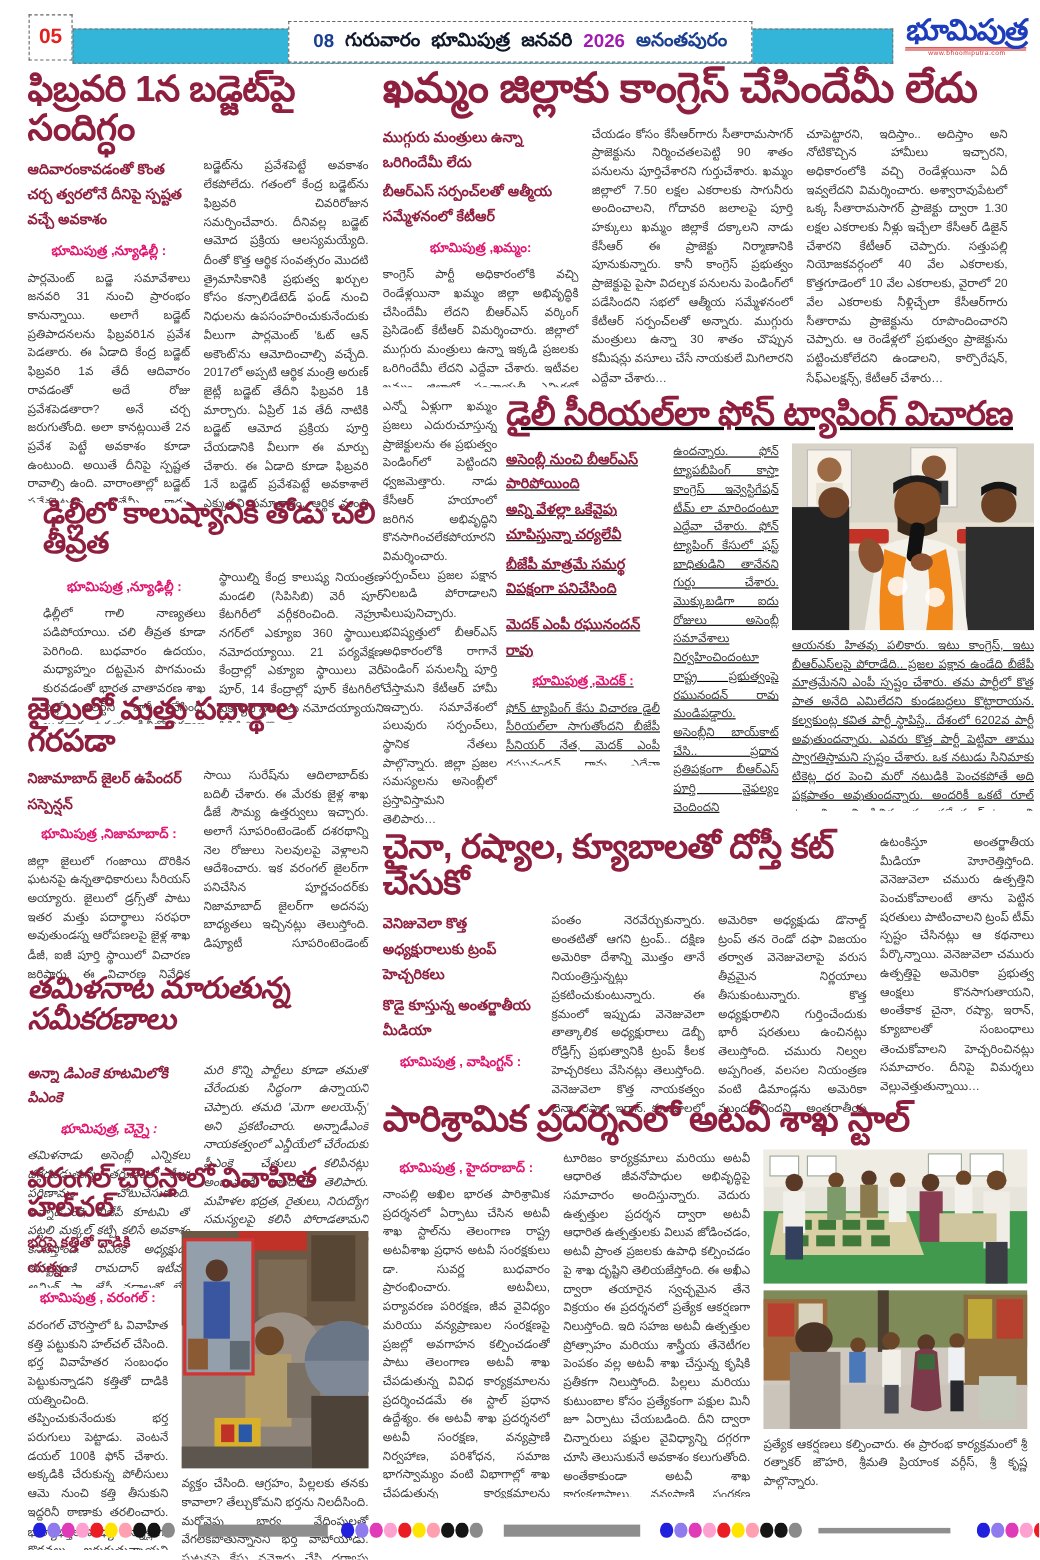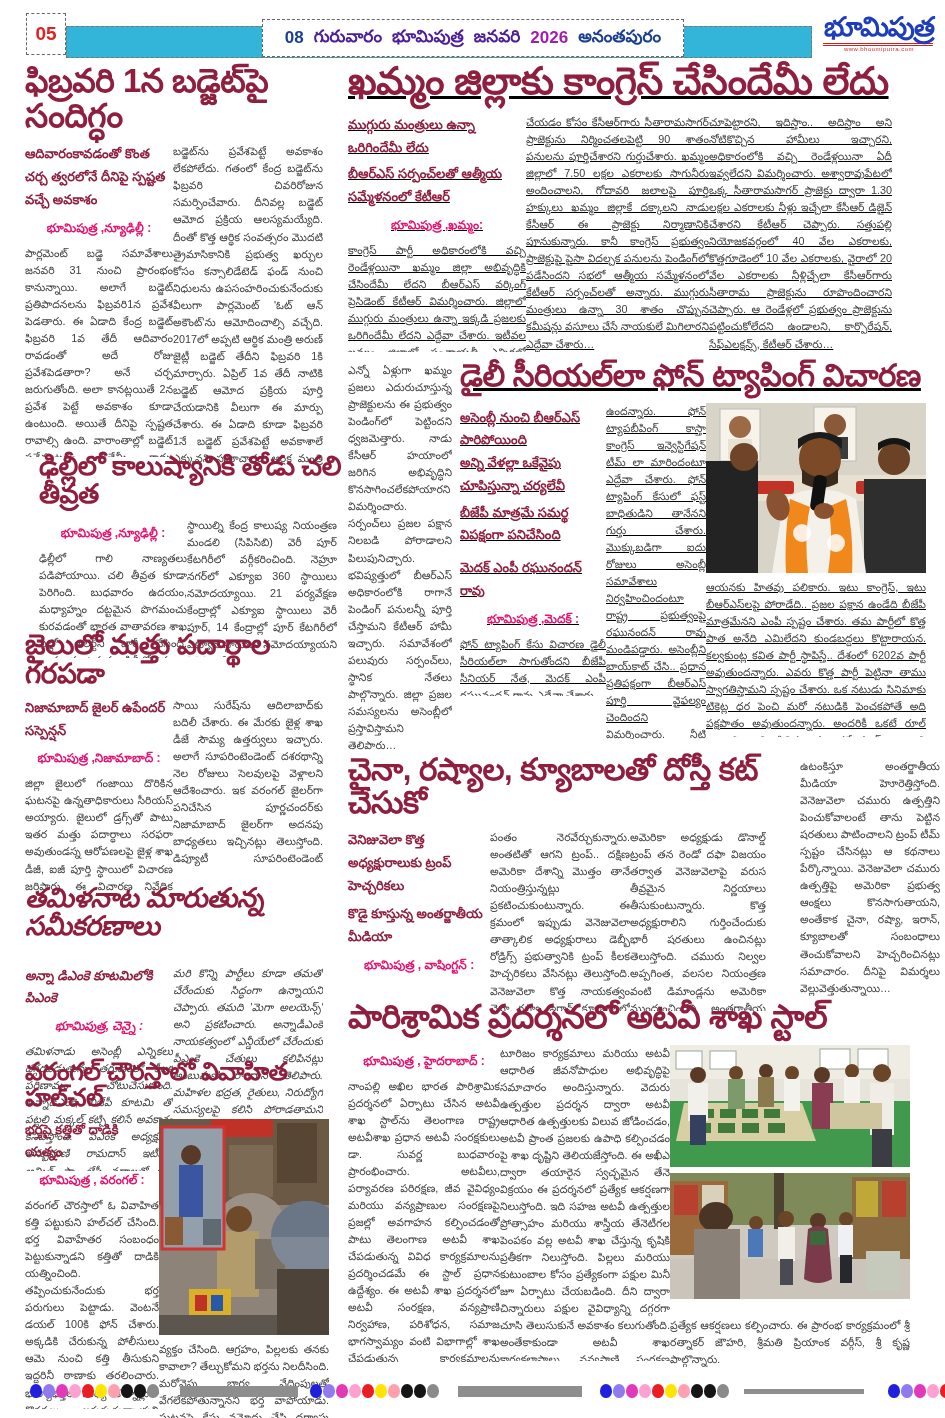--- a/index.html
+++ b/index.html
@@ -4,31 +4,31 @@
 <style>
   html,body{margin:0;padding:0;background:#fff;}
   .page{position:relative;width:945px;height:1418px;background:#ffffff;overflow:hidden;
         font-family:"Liberation Sans",sans-serif;}
   
   .pagenum-box{position:absolute;left:26px;top:13px;width:38px;height:40px;border:1px dashed #666;
         display:flex;align-items:center;justify-content:center;font-size:19px;font-weight:bold;color:#e22020;}
   .head-bar{position:absolute;left:66px;top:26px;width:744px;height:30px;background:#32b5d8;border:1px dashed #777;}
   .date-box{position:absolute;left:262px;top:19px;width:420px;height:36px;background:#ffffff;border:1px dashed #666;
         display:flex;align-items:center;justify-content:center;gap:10px;font-size:17px;font-weight:bold;}
-  .d-navy{color:#1b3f8f;} .d-red{color:#4c1d95;} .d-maroon{color:#a21caf;}
+  .d-navy{color:#1b3f8f;} .d-red{color:#0f172a;} .d-maroon{color:#a21caf;}
   .logo{position:absolute;left:815px;top:12px;width:128px;text-align:center;}
   .logo-main{font-size:27px;font-weight:bold;color:#1d3dbb;letter-spacing:-1px;
         border-bottom:3px double #d02020;display:inline-block;line-height:1.15;transform:skewX(-4deg);}
   .logo-sub{font-size:6px;color:#d03030;letter-spacing:.5px;}
   
   .hl{color:#8f1f3e;font-weight:bold;line-height:1.05;letter-spacing:-.5px;}
   .subhead{color:#8f1f3e;font-weight:bold;font-size:13px;line-height:1.75;}
   .byline{color:#e31570;font-weight:bold;font-size:12px;text-align:center;margin:9px 0 7px 0;}
   .bodytxt{font-size:10.8px;line-height:1.58;color:#3d3d3d;text-align:justify;overflow:hidden;}
-  .row{display:flex;}
+  .row{display:flex;gap:12px;}
   .abs{position:absolute;}
   .photo{display:block;}
   
   .dotgroup{position:absolute;top:1384px;height:15px;white-space:nowrap;overflow:hidden;}
   .dot{display:inline-block;width:12px;height:14px;border-radius:50% 50% 46% 46%;margin-right:1px;vertical-align:top;}
   .regbar{position:absolute;background:#8e8e8e;}
 </style>
 </head>
 <body>
 
@@ -54,21 +54,21 @@
     <div class="row" style="margin-top:10px;">
       <div style="width:148px;">
         <div class="subhead">ఆదివారంకావడంతో కొంత చర్చ త్వరలోనే దీనిపై స్పష్టత వచ్చే అవకాశం</div>
         <div class="byline">భూమిపుత్ర ,న్యూఢిల్లీ :</div>
         <div class="bodytxt" style="height:212px;">పార్లమెంట్ బడ్జె సమావేశాలు జనవరి 31 నుంచి ప్రారంభం కానున్నాయి. అలాగే బడ్జెట్ ప్రతిపాదనలను ఫిబ్రవరి1న ప్రవేశ పెడతారు. ఈ ఏడాది కేంద్ర బడ్జెట్ ఫిబ్రవరి 1వ తేదీ ఆదివారం రావడంతో అదే రోజు ప్రవేశపెడతారా? అనే చర్చ జరుగుతోంది. అలా కానట్లయితే 2న ప్రవేశ పెట్టే అవకాశం కూడా ఉంటుంది. అయితే దీనిపై స్పష్టత రావాల్సి ఉంది. వారాంతాల్లో బడ్జెట్ ప్రవేశపెట్టడం కొత్తేమీ కాదు. తొలిసారిగా 2016లో అప్పటి ఆర్థిక మంత్రి అరుణ్ జైట్లీ వార్షిక బడ్జెట్‌ను ఆదివారమే ప్రవేశపెట్టారు. ఆ తరువాత 2025లోనూబడ్జెట్‌ను నిర్మలా సీతారామన్ శనివారం ప్రవేశపెట్టారు. 2020లో కరోనా సమయంలోనూ, అంతకు ముందు 2012 మే 13న ఆదివారం పార్లమెంట్ సమావేశం జరిగింది. ఈ లెక్కన పార్లమెంటరీ సంప్రదాయాలను అనుసరిస్తే, ఆదివారం కూడా</div>
       </div>
       <div class="bodytxt" style="width:150px;height:322px;">బడ్జెట్‌ను ప్రవేశపెట్టే అవకాశం లేకపోలేదు. గతంలో కేంద్ర బడ్జెట్‌ను ఫిబ్రవరి చివరిరోజున సమర్పించేవారు. దీనివల్ల బడ్జెట్ ఆమోద ప్రక్రియ ఆలస్యమయ్యేది. దీంతో కొత్త ఆర్థిక సంవత్సరం మొదటి త్రైమాసికానికి ప్రభుత్వ ఖర్చుల కోసం కన్సాలిడేటెడ్ ఫండ్ నుంచి నిధులను ఉపసంహరించుకునేందుకు వీలుగా పార్లమెంట్ 'ఓట్ ఆన్ అకౌంట్'ను ఆమోదించాల్సి వచ్చేది. 2017లో అప్పటి ఆర్థిక మంత్రి అరుణ్ జైట్లీ బడ్జెట్ తేదీని ఫిబ్రవరి 1కి మార్చారు. ఏప్రిల్ 1వ తేదీ నాటికి బడ్జెట్ ఆమోద ప్రక్రియ పూర్తి చేయడానికి వీలుగా ఈ మార్పు చేశారు. ఈ ఏడాది కూడా ఫిబ్రవరి 1నే బడ్జెట్ ప్రవేశపెట్టే అవకాశాలే ఎక్కువని సమాచారం. ఆర్థిక మంత్రి నిర్మలా సీతారామన్ వరుసగా బడ్జెట్ ప్రవేశపెట్టనున్నారు. విదిద కాలాలనుంచి నివేదికలు తెస్తున్నారు…</div>
     </div>
   </div>
 
-  <div class="abs" style="left:348px;top:62px;width:592px;height:296px;text-decoration:underline;">
+  <div class="abs" style="left:348px;top:62px;width:592px;height:296px;">
     <div class="hl" style="font-size:38px;">ఖమ్మం జిల్లాకు కాంగ్రెస్ చేసిందేమీ లేదు</div>
     <div class="row" style="margin-top:12px;">
       <div style="width:178px;">
         <div class="subhead">ముగ్గురు మంత్రులు ఉన్నా ఒరిగిందేమీ లేదు</div>
         <div class="subhead" style="margin-top:4px;">బీఆర్ఎస్ సర్పంచ్‌లతో ఆత్మీయ సమ్మేళనంలో కేటీఆర్</div>
         <div class="byline">భూమిపుత్ర ,ఖమ్మం:</div>
         <div class="bodytxt" style="height:110px;">కాంగ్రెస్ పార్టీ అధికారంలోకి వచ్చి రెండేళ్లయినా ఖమ్మం జిల్లా అభివృద్ధికి చేసిందేమీ లేదని బీఆర్ఎస్ వర్కింగ్ ప్రెసిడెంట్ కేటీఆర్ విమర్శించారు. జిల్లాలో ముగ్గురు మంత్రులు ఉన్నా ఇక్కడి ప్రజలకు ఒరిగిందేమీ లేదని ఎద్దేవా చేశారు. ఇటీవల ఖమ్మం జిల్లాలో పంచాయతీ ఎన్నికల్లో గెలిచిన బీఆర్ఎస్ సర్పంచ్‌లతో ఆత్మీయ సమ్మేళనంలో కేటీఆర్ మాట్లాడారు. నాడు ఖమ్మం జిల్లాను సస్యశ్యామలం</div>
       </div>
       <div class="bodytxt" style="width:183px;height:238px;">చేయడం కోసం కేసీఆర్‌గారు సీతారామసాగర్ ప్రాజెక్టును నిర్మించతలపెట్టి 90 శాతం పనులను పూర్తిచేశారని గుర్తుచేశారు. ఖమ్మం జిల్లాలో 7.50 లక్షల ఎకరాలకు సాగునీరు అందించాలని, గోదావరి జలాలపై పూర్తి హక్కులు ఖమ్మం జిల్లాకే దక్కాలని నాడు కేసీఆర్ ఈ ప్రాజెక్టు నిర్మాణానికి పూనుకున్నారు. కానీ కాంగ్రెస్ ప్రభుత్వం ప్రాజెక్టుపై పైసా విదల్చక పనులను పెండింగ్‌లో పడేసిందని సభలో ఆత్మీయ సమ్మేళనంలో కేటీఆర్ సర్పంచ్‌లతో అన్నారు. ముగ్గురు మంత్రులు ఉన్నా 30 శాతం చొప్పున కమీషన్లు వసూలు చేసే నాయకులే మిగిలారని ఎద్దేవా చేశారు…</div>
       <div class="bodytxt" style="width:183px;height:238px;">చూపెట్టారని, ఇదిస్తాం.. అదిస్తాం అని నోటికొచ్చిన హామీలు ఇచ్చారని, అధికారంలోకి వచ్చి రెండేళ్లయినా ఏదీ ఇవ్వలేదని విమర్శించారు. అశ్వారావుపేటలో ఒక్క సీతారామసాగర్ ప్రాజెక్టు ద్వారా 1.30 లక్షల ఎకరాలకు నీళ్లు ఇచ్చేలా కేసీఆర్ డిజైన్ చేశారని కేటీఆర్ చెప్పారు. సత్తుపల్లి నియోజకవర్గంలో 40 వేల ఎకరాలకు, కొత్తగూడెంలో 10 వేల ఎకరాలకు, వైరాలో 20 వేల ఎకరాలకు నీళ్లిచ్చేలా కేసీఆర్‌గారు సీతారామ ప్రాజెక్టును రూపొందించారని చెప్పారు. ఆ రెండేళ్లలో ప్రభుత్వం ప్రాజెక్టును పట్టించుకోలేదని ఉండాలని, కార్పొరేషన్, సేఫ్ఎలక్షన్స్, కేటీఆర్ చేశారు…</div>
@@ -274,21 +274,21 @@
           <circle cx="148" cy="48" r="8" fill="#5a3a26"></circle>
             <path d="M138,56 q10,-6 20,0 l4,50 q-14,8 -28,0 z" fill="#7a3a4a"></path>
             <rect x="140" y="58" width="16" height="14" fill="#3c6a3c"></rect>
           <circle cx="176" cy="46" r="7" fill="#6b4528"></circle>
             <rect x="168" y="52" width="15" height="32" fill="#eef0f4"></rect>
             <rect x="170" y="82" width="12" height="28" fill="#26282e"></rect>
           <circle cx="86" cy="50" r="7" fill="#6b4528"></circle>
             <rect x="78" y="56" width="15" height="28" fill="#4a78b8"></rect>
           <rect x="196" y="78" width="34" height="40" fill="#c6cabc"></rect>
         </svg>
-        <div class="bodytxt" style="height:62px;margin-top:18px;font-family:Liberation Serif, serif;">ప్రత్యేక ఆకర్షణలు కల్పించారు. ఈ ప్రారంభ కార్యక్రమంలో శ్రీ రత్నాకర్ జౌహరి, శ్రీమతి ప్రియాంక వర్గీస్, శ్రీ కృష్ణ పాల్గొన్నారు.</div>
+        <div class="bodytxt" style="height:62px;margin-top:6px;">ప్రత్యేక ఆకర్షణలు కల్పించారు. ఈ ప్రారంభ కార్యక్రమంలో శ్రీ రత్నాకర్ జౌహరి, శ్రీమతి ప్రియాంక వర్గీస్, శ్రీ కృష్ణ పాల్గొన్నారు.</div>
       </div>
     </div>
   </div>
 
   <div class="dotgroup" style="left:30px;width:140px;"><span class="dot" style="background: rgb(32, 32, 221);"></span><span class="dot" style="background: rgb(143, 123, 238);"></span><span class="dot" style="background: rgb(224, 58, 184);"></span><span class="dot" style="background: rgb(255, 161, 208);"></span><span class="dot" style="background: rgb(234, 28, 36);"></span><span class="dot" style="background: rgb(255, 228, 0);"></span><span class="dot" style="background: rgb(255, 159, 176);"></span><span class="dot" style="background: rgb(21, 21, 21);"></span><span class="dot" style="background: rgb(21, 21, 21);"></span><span class="dot" style="background: rgb(138, 138, 138);"></span></div>
   <div class="regbar" style="left:180px;top:1386px;width:118px;height:11px;"></div>
   <div class="dotgroup" style="left:310px;width:140px;"><span class="dot" style="background: rgb(32, 32, 221);"></span><span class="dot" style="background: rgb(143, 123, 238);"></span><span class="dot" style="background: rgb(224, 58, 184);"></span><span class="dot" style="background: rgb(255, 161, 208);"></span><span class="dot" style="background: rgb(234, 28, 36);"></span><span class="dot" style="background: rgb(255, 228, 0);"></span><span class="dot" style="background: rgb(255, 159, 176);"></span><span class="dot" style="background: rgb(21, 21, 21);"></span><span class="dot" style="background: rgb(21, 21, 21);"></span><span class="dot" style="background: rgb(138, 138, 138);"></span></div>
   <div class="regbar" style="left:458px;top:1386px;width:124px;height:11px;"></div>
   <div class="dotgroup" style="left:600px;width:140px;"><span class="dot" style="background: rgb(32, 32, 221);"></span><span class="dot" style="background: rgb(143, 123, 238);"></span><span class="dot" style="background: rgb(224, 58, 184);"></span><span class="dot" style="background: rgb(255, 161, 208);"></span><span class="dot" style="background: rgb(234, 28, 36);"></span><span class="dot" style="background: rgb(255, 228, 0);"></span><span class="dot" style="background: rgb(255, 159, 176);"></span><span class="dot" style="background: rgb(21, 21, 21);"></span><span class="dot" style="background: rgb(21, 21, 21);"></span><span class="dot" style="background: rgb(138, 138, 138);"></span></div>
   <div class="regbar" style="left:744px;top:1389px;width:120px;height:5px;"></div>

